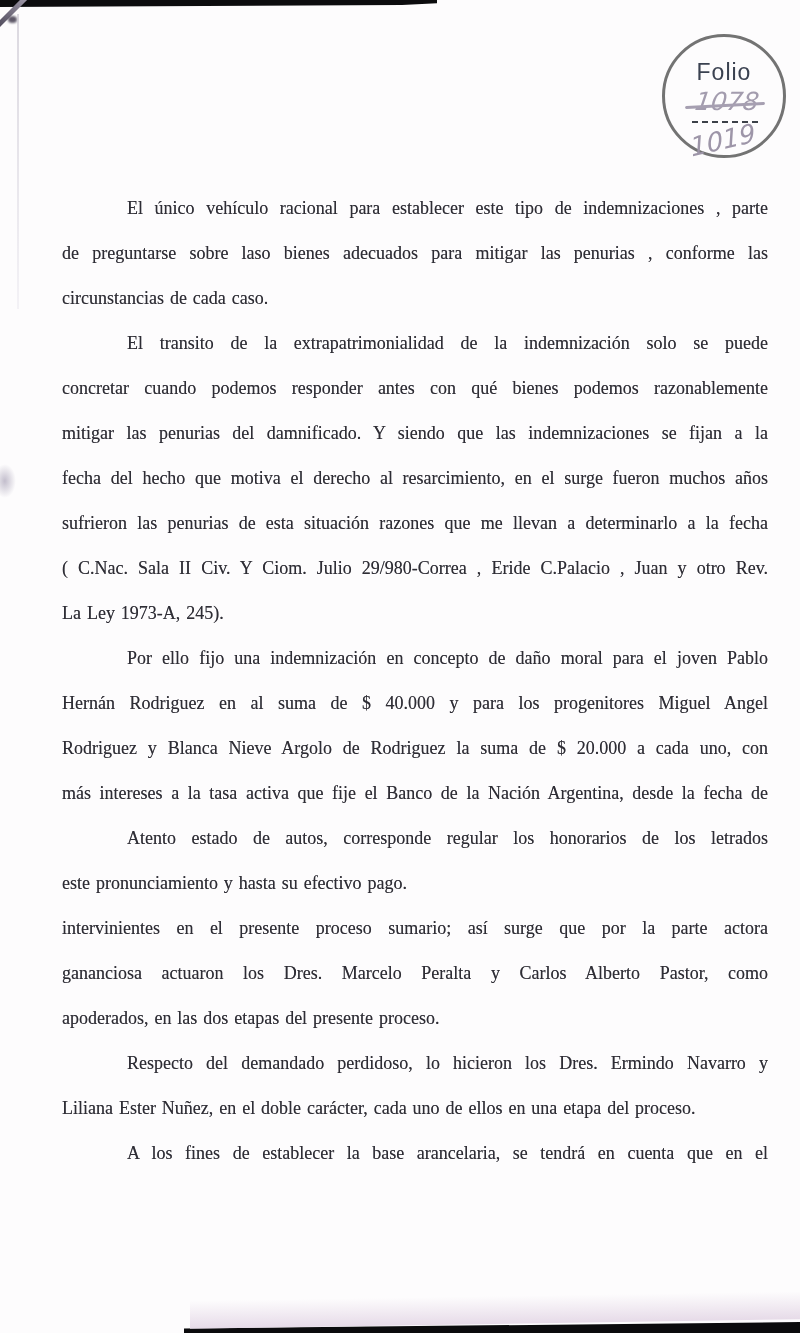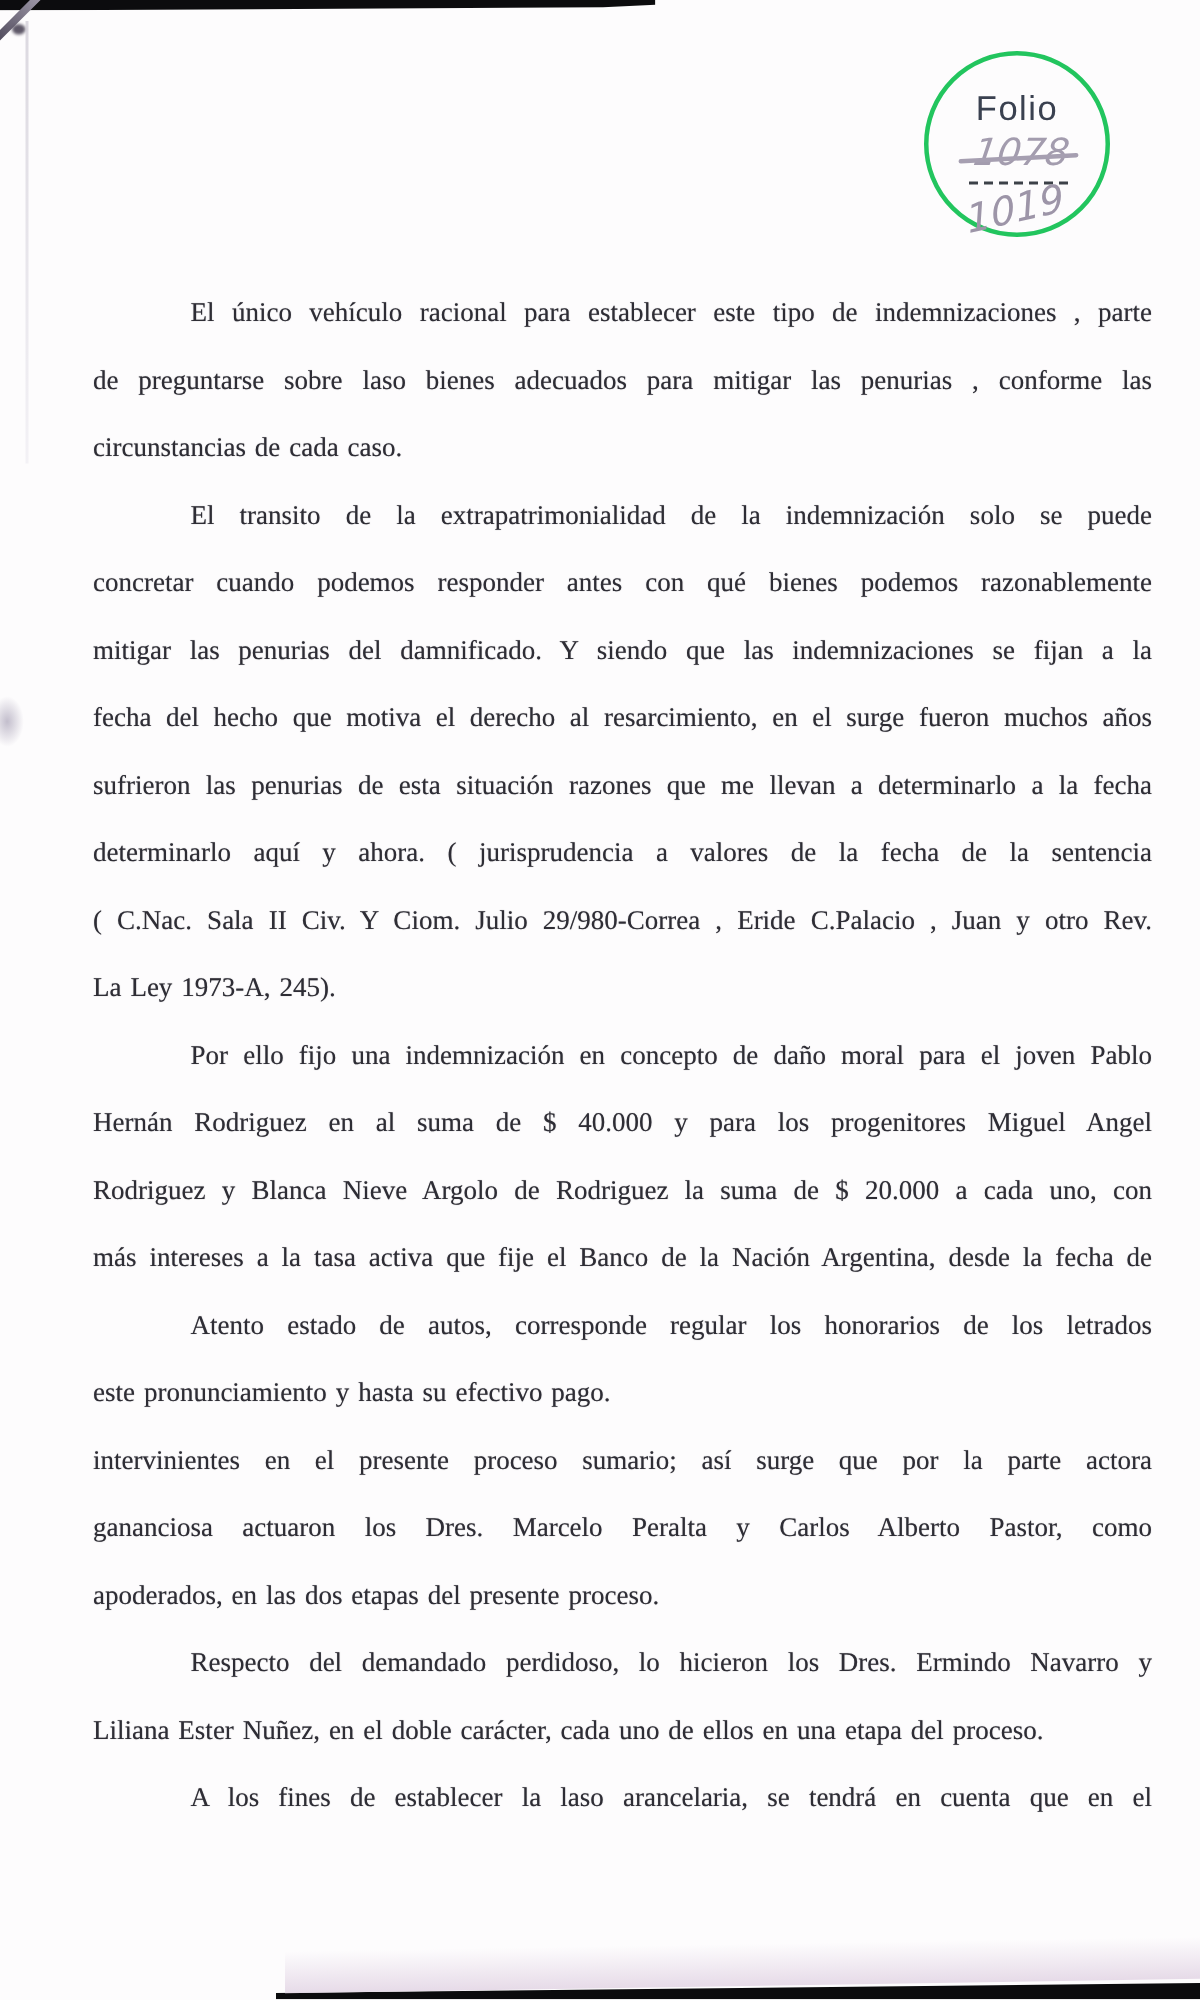--- a/index.html
+++ b/index.html
@@ -22,22 +22,22 @@
     border-radius:50%;filter:blur(1px);}
   .edge-vline{position:absolute;left:17px;top:14px;width:2px;height:295px;
     background:linear-gradient(#c9c5d0,#eeecf2);opacity:.65;}
   .side-smudge{position:absolute;left:0;top:464px;width:16px;height:34px;
     background:radial-gradient(ellipse at 30% 50%, #b4aec0 0%, rgba(180,174,192,0) 70%);opacity:.8;}
   .bottom-wedge{position:absolute;left:190px;right:0;bottom:9px;height:28px;
     background:linear-gradient(to bottom, rgba(236,226,236,0) 0%, rgba(229,217,231,.95) 100%);
     transform:skewY(-0.9deg);}
 
   
-  .stamp{position:absolute;left:616px;top:34px;width:124px;height:124px;
-    border:3px solid #22c55e;border-radius:50%;box-sizing:border-box;}
+  .stamp{position:absolute;left:662px;top:34px;width:124px;height:124px;
+    border:3px solid #737373;border-radius:50%;box-sizing:border-box;}
   .stamp-label{position:absolute;left:0;right:0;top:22px;text-align:center;
     font-family:"Liberation Sans", sans-serif;font-size:23px;letter-spacing:1px;color:#3a4150;}
   .num-old{position:absolute;left:26px;top:50px;width:72px;text-align:center;
     font-family:"DejaVu Sans", sans-serif;font-style:italic;font-size:25px;color:#a39cae;
     transform:skewX(-8deg);}
   .strike{position:absolute;left:20px;top:67px;width:80px;height:3px;background:#a69fb1;
     transform:rotate(-3deg);border-radius:2px;}
   .dashes{position:absolute;left:27px;top:70px;width:66px;height:14px;
     border-bottom:2px dashed #3c4148;}
   .num-new{position:absolute;left:22px;top:88px;width:72px;text-align:center;
@@ -76,30 +76,29 @@
 
   <div class="doc">
     <div class="line ind">El único vehículo racional  para establecer este tipo de indemnizaciones , parte</div>
     <div class="line">de preguntarse sobre laso bienes adecuados para mitigar las penurias , conforme las</div>
     <div class="line last">circunstancias de cada caso.</div>
     <div class="line ind">El transito de la extrapatrimonialidad de la indemnización solo se puede</div>
     <div class="line">concretar  cuando podemos responder antes  con qué bienes podemos razonablemente</div>
     <div class="line">mitigar las penurias del damnificado. Y siendo que las  indemnizaciones se fijan a la</div>
     <div class="line">fecha del hecho que motiva el derecho al resarcimiento, en el surge  fueron muchos años</div>
     <div class="line">sufrieron las penurias de esta situación razones que me llevan a determinarlo a la fecha</div>
-    <div class="line">determinarlo aquí y ahora. ( jurisprudencia  a valores  de la fecha de la sentencia</div>
     <div class="line">( C.Nac.  Sala II Civ. Y Ciom.  Julio  29/980-Correa , Eride C.Palacio , Juan y otro  Rev.</div>
     <div class="line last">La Ley  1973-A, 245).</div>
     <div class="line ind">Por ello fijo una indemnización en concepto de daño moral para el joven Pablo</div>
     <div class="line">Hernán Rodriguez en al suma de $ 40.000 y para los progenitores Miguel Angel</div>
     <div class="line">Rodriguez y Blanca Nieve Argolo de Rodriguez la suma de $ 20.000 a cada uno, con</div>
     <div class="line">más intereses a la tasa activa que fije el Banco de la Nación Argentina, desde la fecha de</div>
     <div class="line ind">Atento estado de autos, corresponde regular los honorarios de los letrados</div>
     <div class="line last">este pronunciamiento y hasta su efectivo pago.</div>
     <div class="line">intervinientes en el presente proceso sumario; así surge que por la parte actora</div>
     <div class="line">gananciosa actuaron los Dres. Marcelo Peralta y Carlos Alberto Pastor, como</div>
     <div class="line last">apoderados, en las dos etapas del presente proceso.</div>
     <div class="line ind">Respecto del demandado perdidoso, lo hicieron los Dres. Ermindo Navarro y</div>
     <div class="line last">Liliana Ester Nuñez, en el doble carácter, cada uno de ellos en una etapa del proceso.</div>
-    <div class="line ind">A los fines de establecer la laso arancelaria, se tendrá en cuenta que en el</div>
+    <div class="line ind">A los fines de establecer la base arancelaria, se tendrá en cuenta que en el</div>
   </div>
 
 </div>
 
 </body></html>

